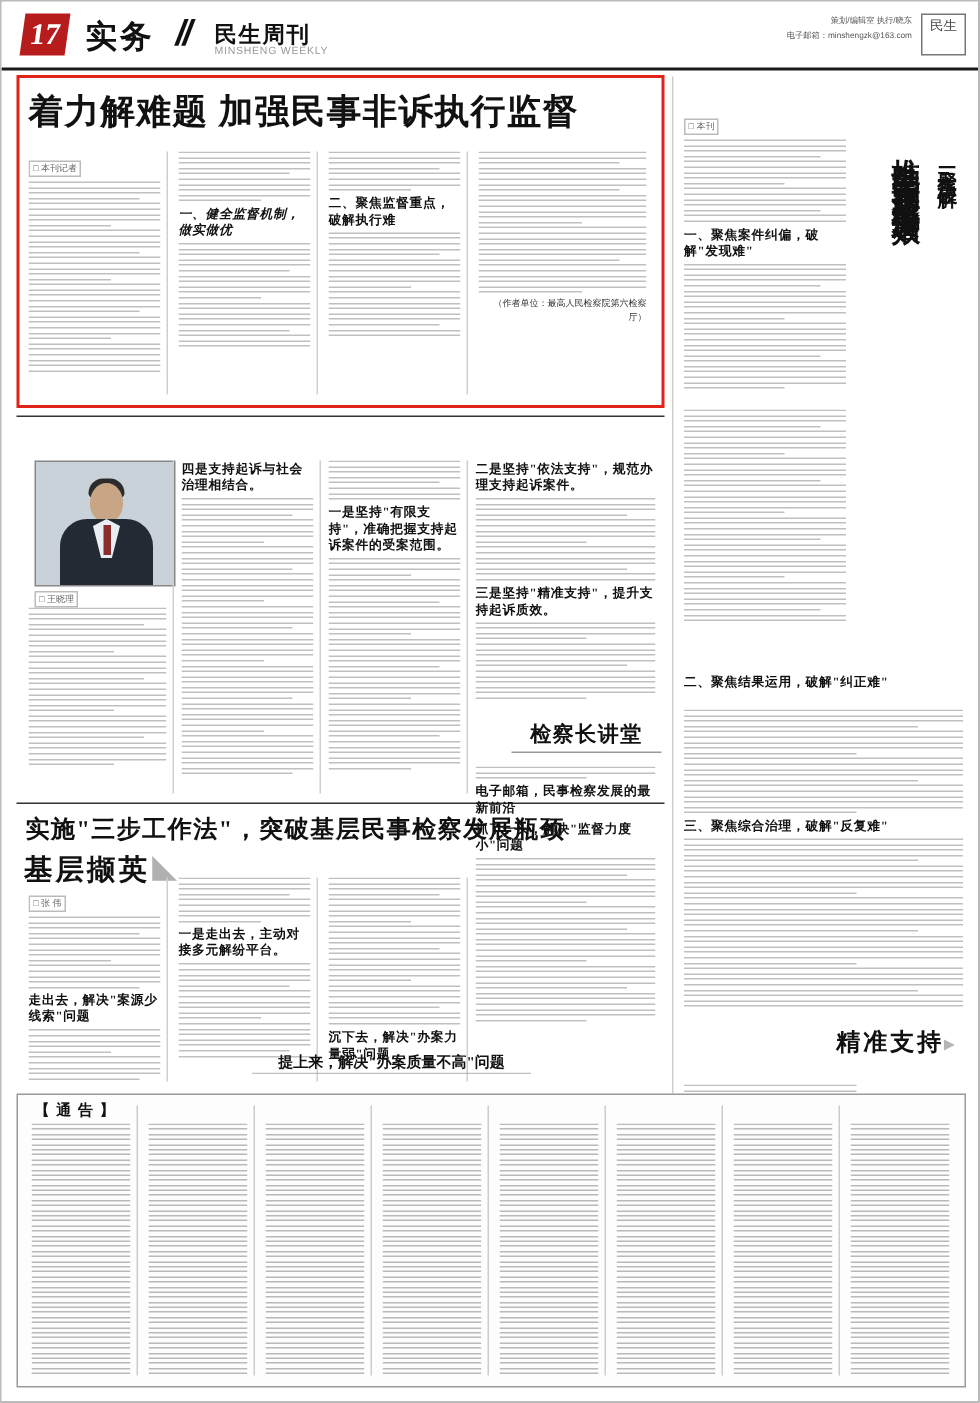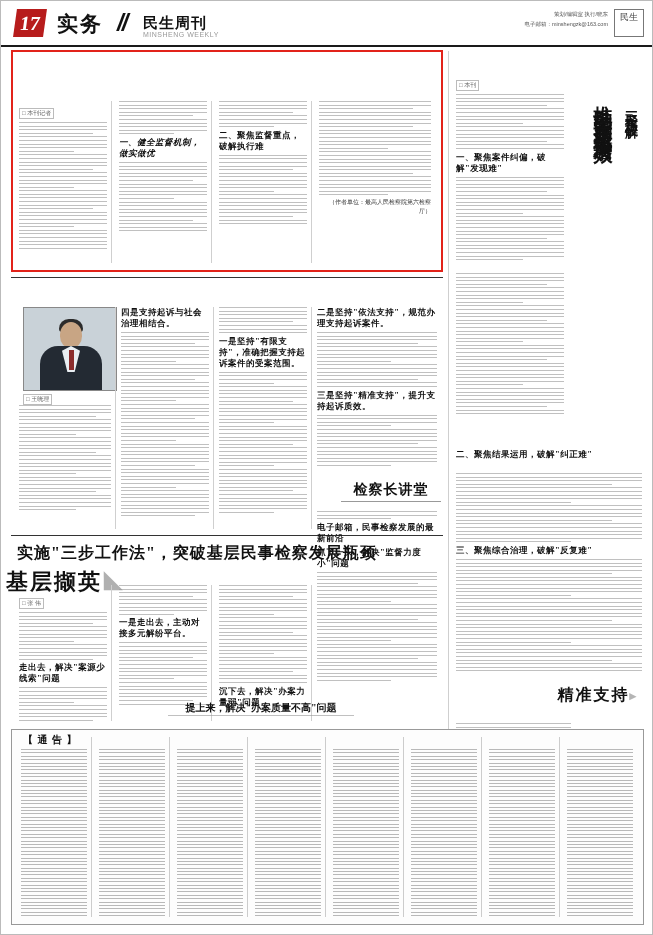--- a/index.html
+++ b/index.html
@@ -237,23 +237,23 @@
     left: 16px; top: 542px;
     width: 420px;
     font-family: "Liberation Serif", serif;
     font-size: 16px;
     font-weight: bold;
     color: #111;
     letter-spacing: 1px;
   }
   .subtitle3 {
     position: absolute;
-    left: 5px; top: 566px;
+    left: 15px; top: 566px;
     font-family: "Liberation Serif", serif;
-    font-size: 22px;
+    font-size: 19px;
     font-weight: bold;
     color: #111;
     letter-spacing: 2px;
   }
   .subtitle3 .fade { color: #b0b0b0; }
   
   .inset-title {
     position: absolute;
     font-family: "Liberation Serif", serif;
     font-weight: bold;
@@ -321,20 +321,21 @@
     <div class="pub-sub">MINSHENG WEEKLY</div>
     <div class="masthead-right">
       <div>策划/编辑室  执行/晓东</div>
       <div>电子邮箱：minshengzk@163.com</div>
     </div>
     <div class="masthead-logo">民生</div>
   </div>
 
   <div class="redbox"></div>
 
+  <div class="headline1">着力解难题  加强民事非诉执行监督</div>
 
   <div class="txtcol" style="left:18px; top:100px; width:88px; height:160px;">
     <div class="smalltag">□ 本刊记者</div>
     <div class="ln"></div><div class="ln"></div><div class="ln"></div><div class="ln med"></div>
     <div class="ln"></div><div class="ln"></div><div class="ln"></div><div class="ln"></div>
     <div class="ln short"></div><div class="ln"></div><div class="ln"></div><div class="ln"></div>
     <div class="ln"></div><div class="ln med"></div><div class="ln"></div><div class="ln"></div>
     <div class="ln"></div><div class="ln"></div><div class="ln short"></div><div class="ln"></div>
     <div class="ln"></div><div class="ln"></div><div class="ln"></div><div class="ln"></div>
     <div class="ln med"></div><div class="ln"></div><div class="ln"></div><div class="ln"></div>

